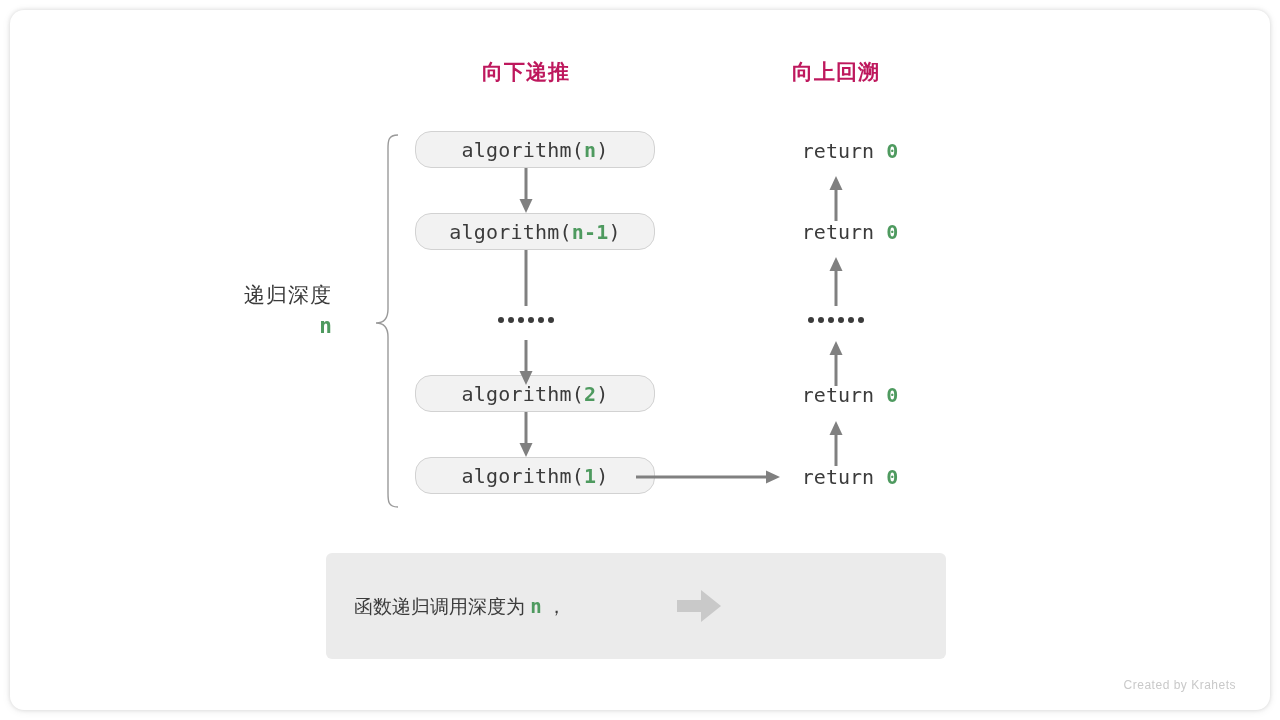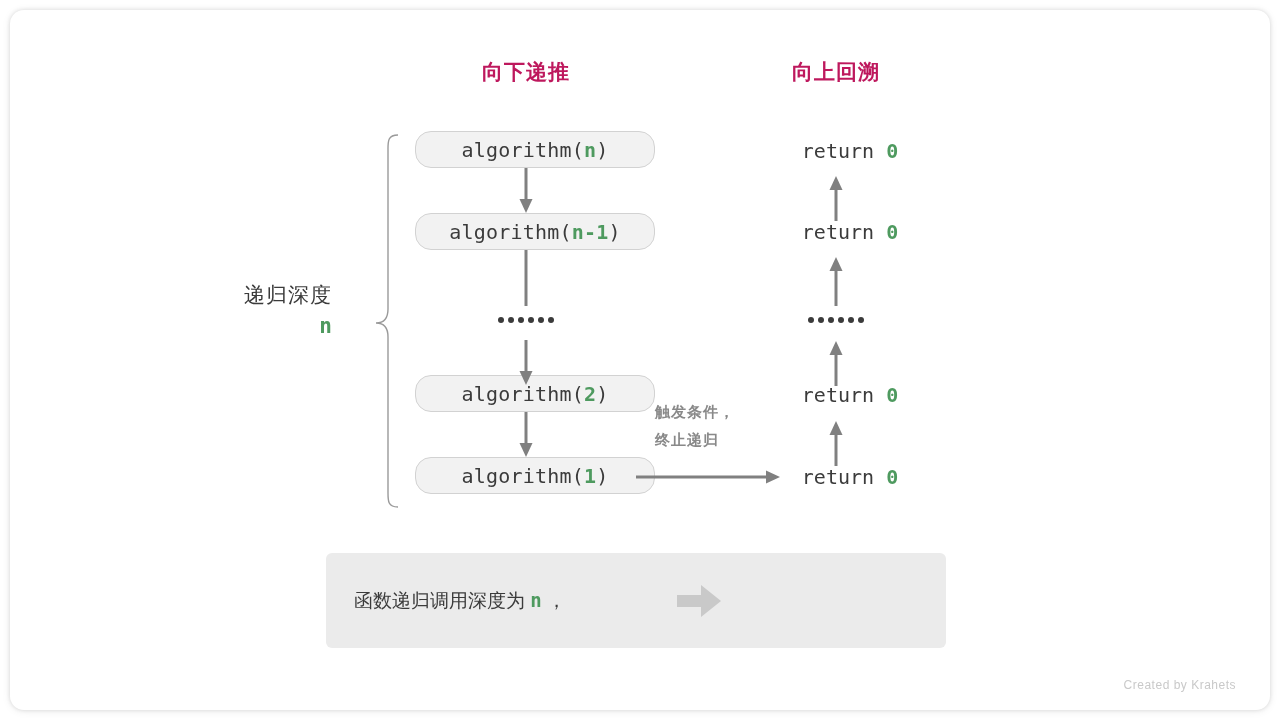--- a/index.html
+++ b/index.html
@@ -132,21 +132,21 @@
     letter-spacing: 1px;
     white-space: nowrap;
   }
 
   
   #summary {
     position: absolute;
     left: 316px;
     top: 543px;
     width: 620px;
-    height: 95px;
+    height: 106px;
     background: #ebebeb;
     border-radius: 6px;
     display: flex;
     align-items: center;
   }
   #summary-left {
     width: 340px;
     padding-left: 28px;
     box-sizing: border-box;
     font-size: 19px;
@@ -302,24 +302,20 @@
   </svg>
   <svg class="v-arrow" style="left:810px; top:330px" width="32" height="46">
     <line x1="16" y1="46" x2="16" y2="13" stroke="#808080" stroke-width="3"></line>
     <path d="M16 1 L9.5 15 L22.5 15 Z" fill="#808080"></path>
   </svg>
   <svg class="v-arrow" style="left:810px; top:410px" width="32" height="46">
     <line x1="16" y1="46" x2="16" y2="13" stroke="#808080" stroke-width="3"></line>
     <path d="M16 1 L9.5 15 L22.5 15 Z" fill="#808080"></path>
   </svg>
 
-  <div id="trigger-note">
-    <div>触发条件，</div>
-    <div>终止递归</div>
-  </div>
 
   <svg class="h-arrow" style="left:626px; top:455px" width="146" height="24">
     <line x1="0" y1="12" x2="132" y2="12" stroke="#808080" stroke-width="3"></line>
     <path d="M144 12 L130 5.5 L130 18.5 Z" fill="#808080"></path>
   </svg>
 
   <div id="summary">
 
     <div id="summary-left">
       <div><span>函数递归调用深度为 </span><span class="g">n</span><span> ，</span></div>

